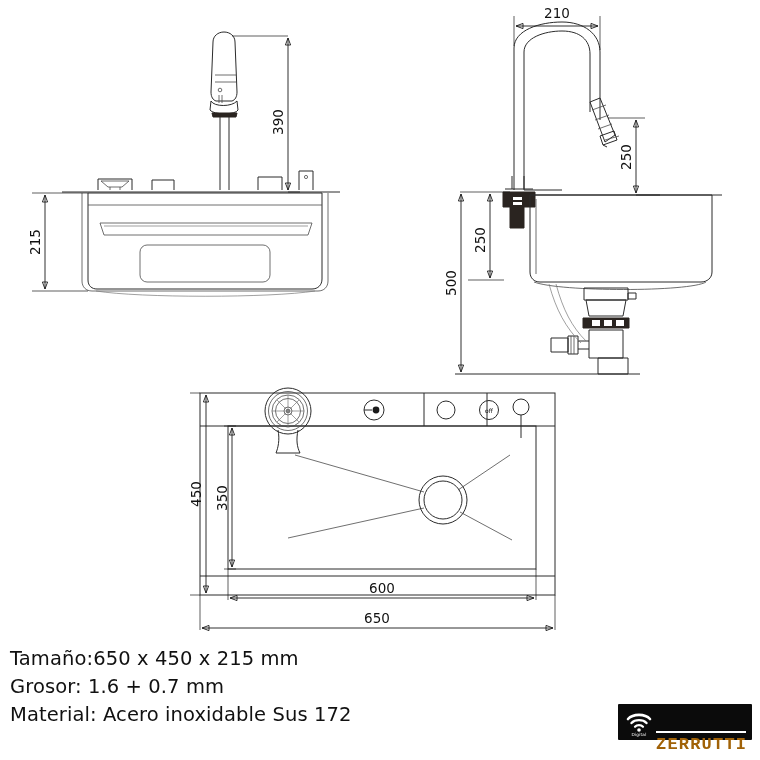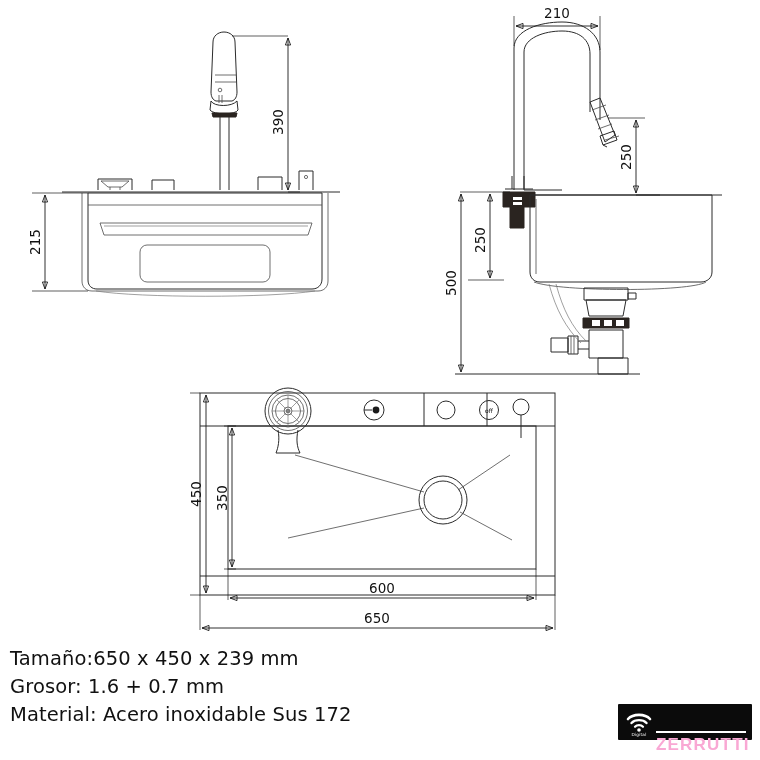--- a/index.html
+++ b/index.html
@@ -20,22 +20,22 @@
   .logo{
     position:absolute;left:618px;top:704px;width:134px;height:36px;
     background:#0b0b0b;border-radius:1px;
     display:flex;align-items:center;
   }
   .logo-icon{
     position:relative;width:30px;height:28px;margin-left:6px;
     display:flex;flex-direction:column;align-items:center;justify-content:center;
   }
   .logo-word{
-    color:#f9a8d4;font-size:17px;font-weight:bold;letter-spacing:1.2px;
-    font-family:Liberation Sans, sans-serif;
+    color:#a16207;font-size:17px;font-weight:bold;letter-spacing:1.2px;
+    font-family:Liberation Mono, monospace;
     margin-left:2px;line-height:1;margin-top:44px;
   }
   .logo-sub{
     position:absolute;bottom:-1px;left:50%;transform:translateX(-50%);
     color:#fff;font-size:4.2px;letter-spacing:0.2px;
   }
   .logo-underline{
     position:absolute;left:38px;right:6px;bottom:7px;height:2px;background:#fff;
   }
   .dim-txt{font-size:13.5px;fill:#111;font-family:"DejaVu Sans","Liberation Sans",sans-serif;}
@@ -283,21 +283,21 @@
         <path class="ext" d="M555,595 L555,630"></path>
         <path class="dimline" d="M202,628 L553,628"></path>
         <path class="dimline" d="M202,628 l7,-2.6 l0,5.2 Z" fill="#1a1a1a"></path>
         <path class="dimline" d="M553,628 l-7,-2.6 l0,5.2 Z" fill="#1a1a1a"></path>
         <text class="dim-txt" x="377" y="623" text-anchor="middle">650</text>
       </g>
     </g>
   </svg>
 
   <div class="spec">
-    <div class="spec-line">Tamaño:650 x 450 x 239 mm</div>
+    <div class="spec-line">Tamaño:650 x 450 x 215 mm</div>
     <div class="spec-line">Grosor: 1.6 + 0.7 mm</div>
     <div class="spec-line">Material: Acero inoxidable Sus 172</div>
   </div>
 
   <div class="logo">
     <div class="logo-icon">
       <svg width="26" height="19" viewBox="0 0 26 19" aria-hidden="true">
         <path d="M2,6 C7,0.5 19,0.5 24,6" stroke="#fff" stroke-width="2.6" fill="none" stroke-linecap="round"></path>
         <path d="M5.5,10 C9,6.2 17,6.2 20.5,10" stroke="#fff" stroke-width="2.4" fill="none" stroke-linecap="round"></path>
         <path d="M9,13.8 C11,11.6 15,11.6 17,13.8" stroke="#fff" stroke-width="2.2" fill="none" stroke-linecap="round"></path>

